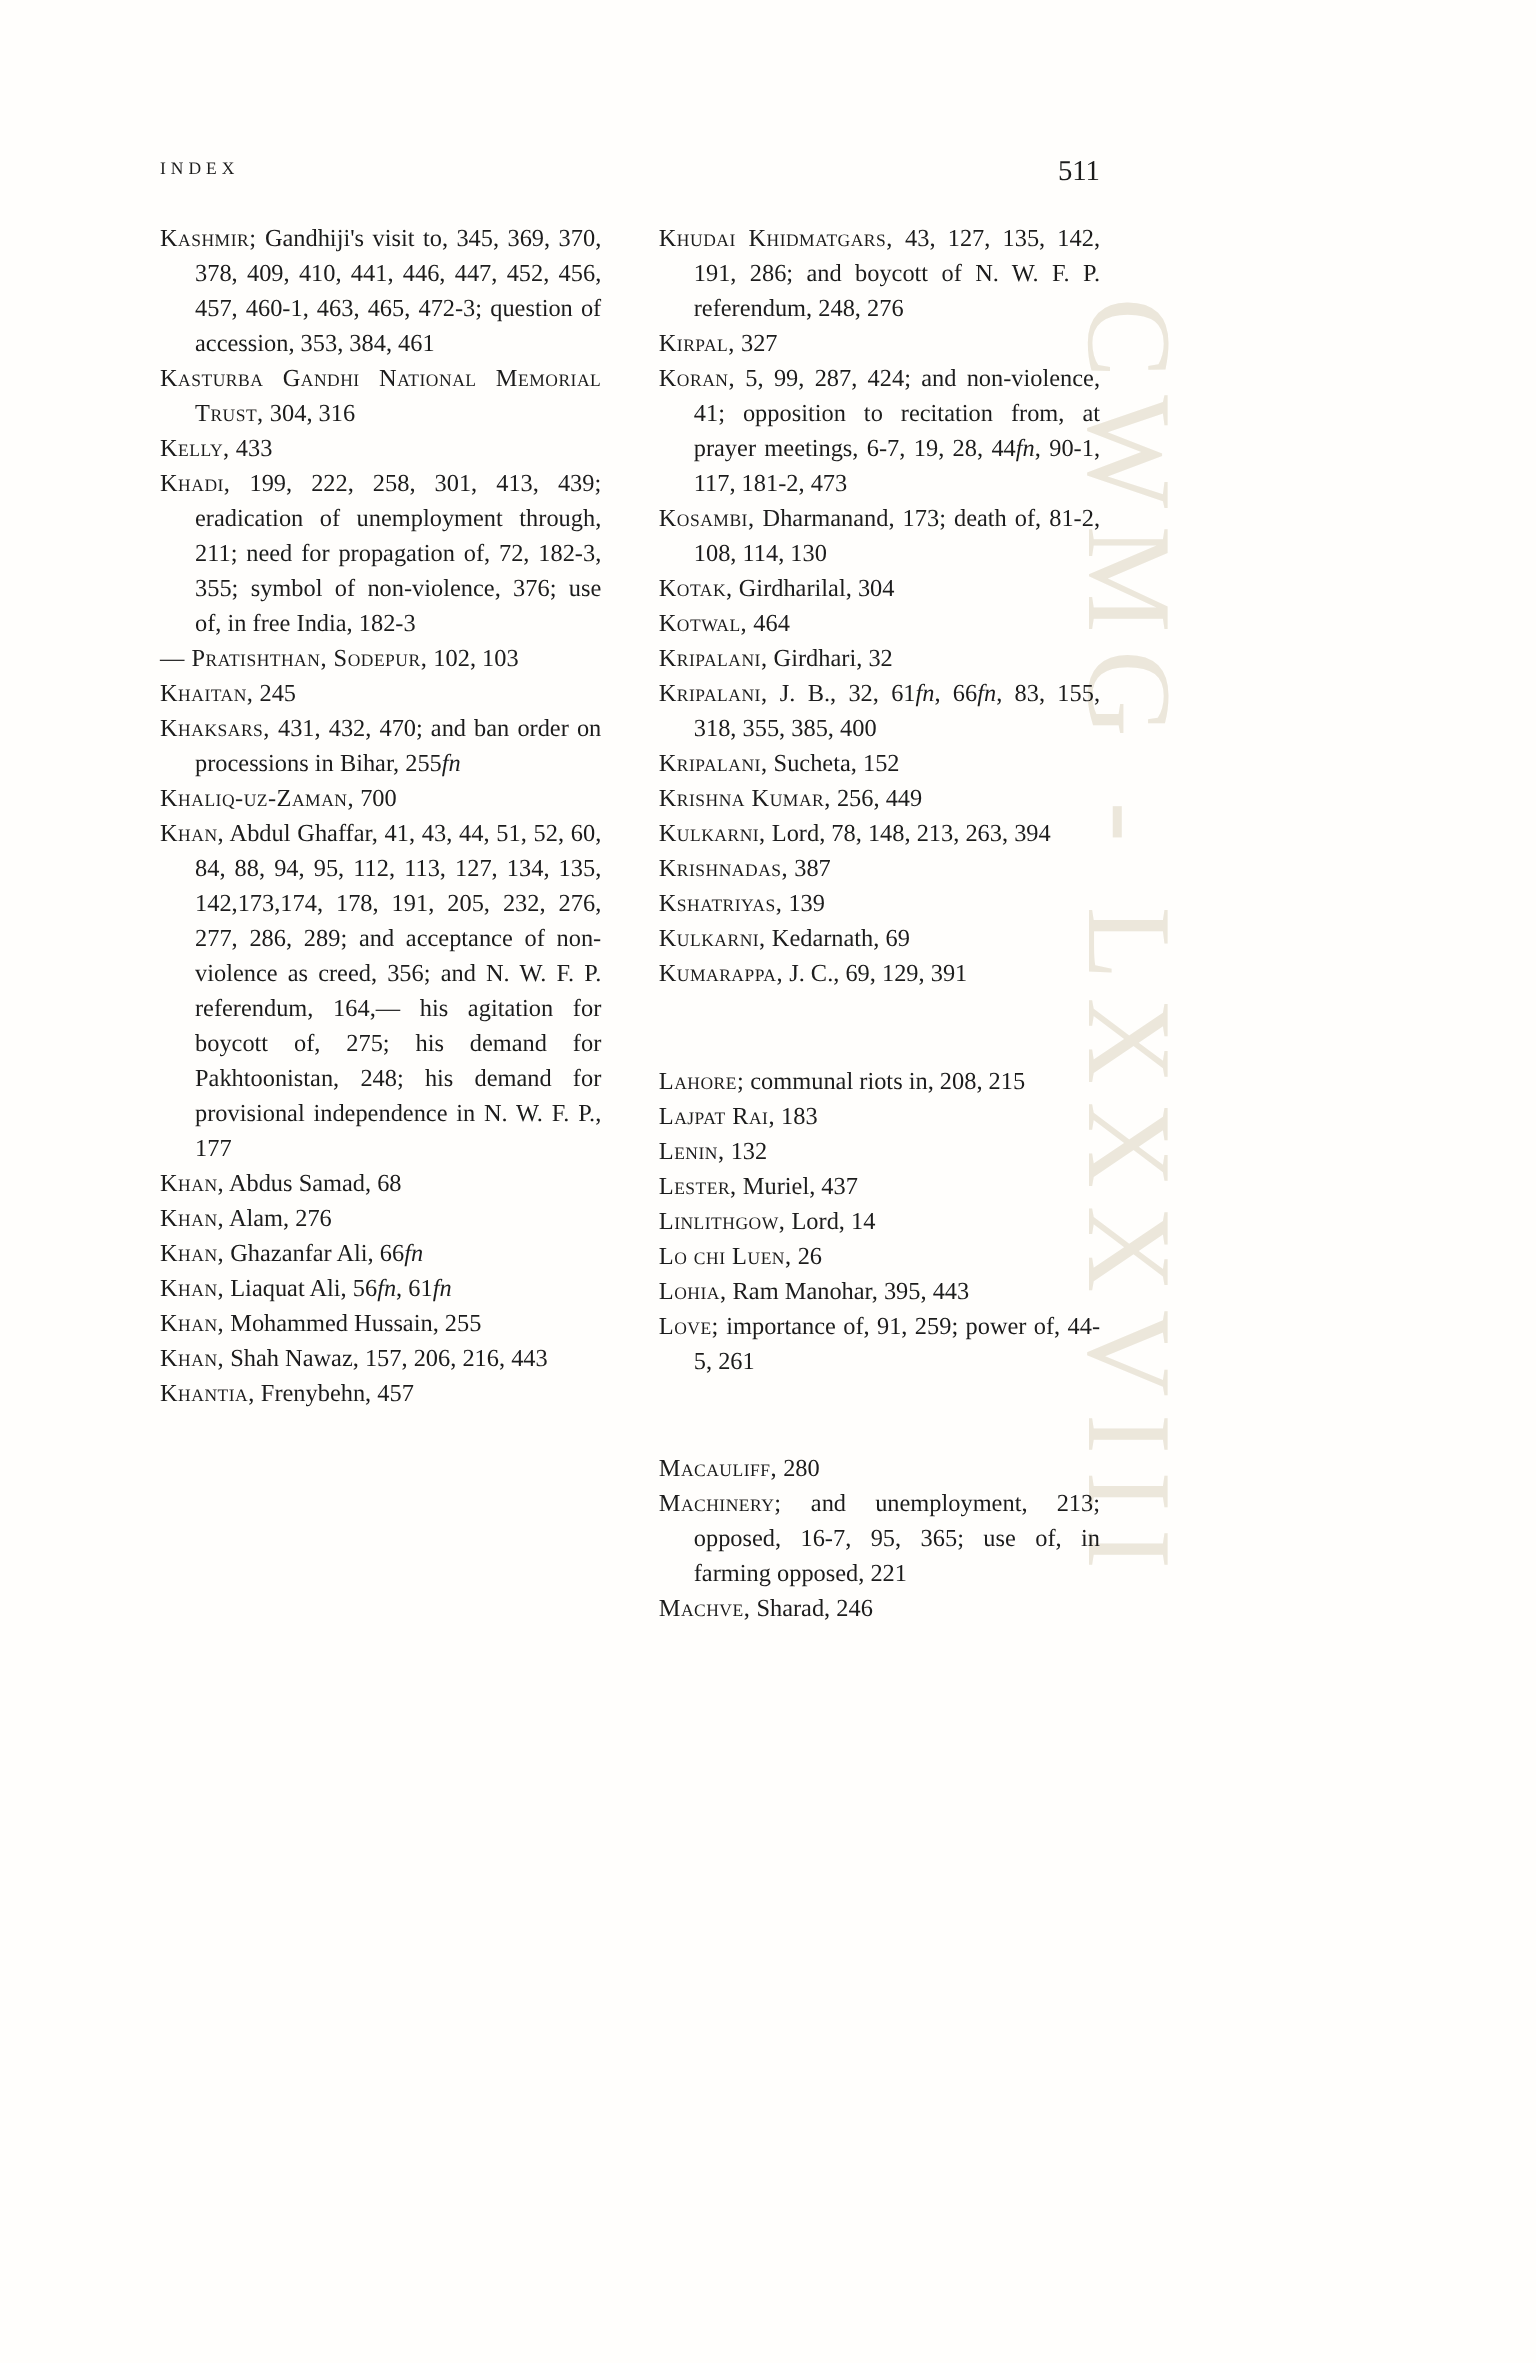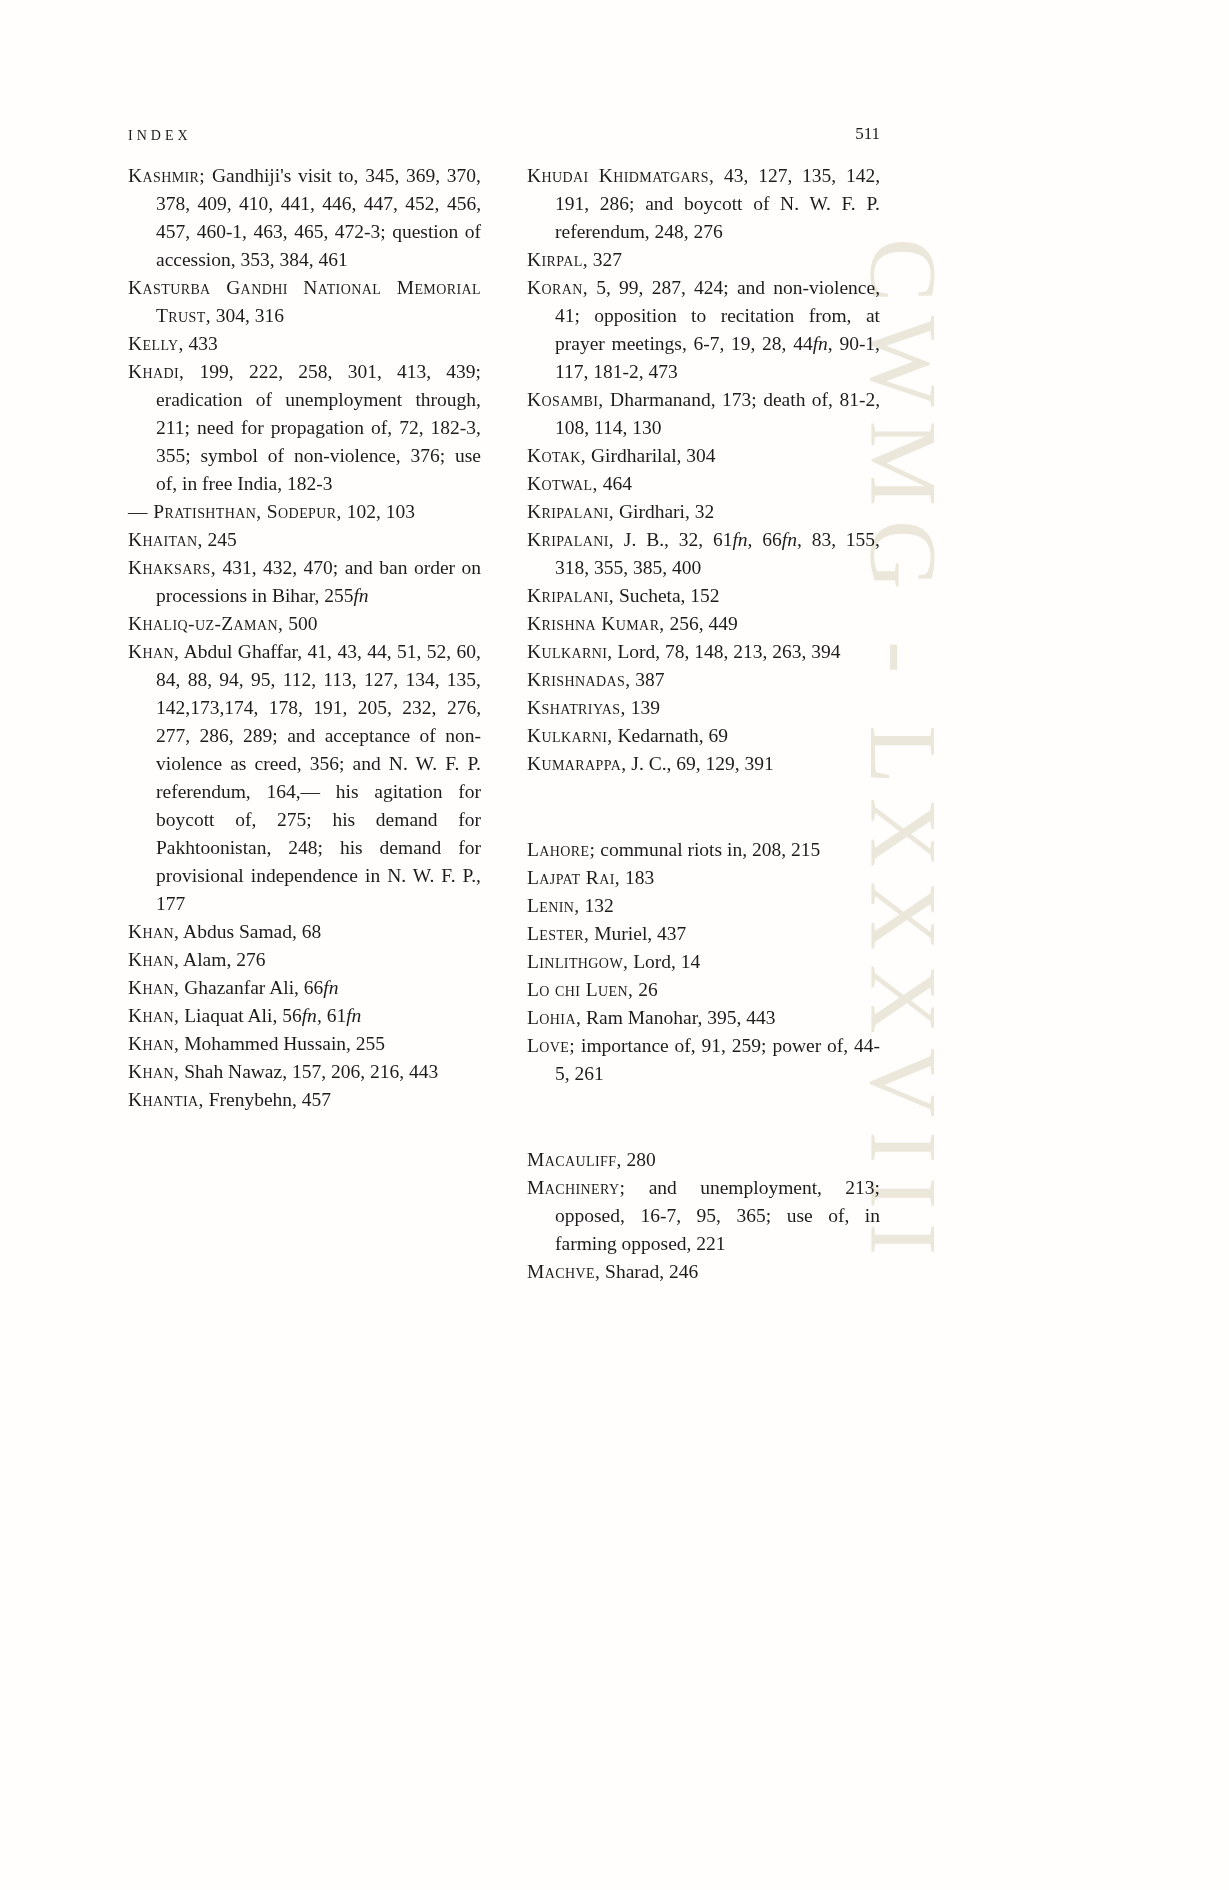--- a/index.html
+++ b/index.html
@@ -46,26 +46,26 @@
     font-size: 14px;
     letter-spacing: 4px;
     font-variant: small-caps;
     text-transform: uppercase;
     margin-top: 24px;
   }
   .page-number {
     position: absolute;
     right: 0;
     top: -4px;
-    font-size: 17px;
+    font-size: 23px;
   }
   .columns {
     display: flex;
     gap: 46px;
-    margin-top: 0;
+    margin-top: 16px;
   }
   .col {
     width: 353px;
   }
   .entry {
     font-size: 19.5px;
     line-height: 28px;
     text-align: justify;
     padding-left: 28px;
     text-indent: -28px;
@@ -98,21 +98,21 @@
 
     <div class="columns">
       <div class="col">
           <div class="entry"><span class="head">Kashmir;</span> <span class="rest">Gandhiji's visit to, 345, 369, 370, 378, 409, 410, 441, 446, 447, 452, 456, 457, 460-1, 463, 465, 472-3; question of accession, 353, 384, 461</span></div>
           <div class="entry"><span class="head">Kasturba Gandhi National Memorial Trust,</span> <span class="rest">304, 316</span></div>
           <div class="entry"><span class="head">Kelly,</span> <span class="rest">433</span></div>
           <div class="entry"><span class="head">Khadi,</span> <span class="rest">199, 222, 258, 301, 413, 439; eradication of unemployment through, 211; need for propagation of, 72, 182-3, 355; symbol of non-violence, 376; use of, in free India, 182-3</span></div>
           <div class="entry"><span class="head">— Pratishthan, Sodepur,</span> <span class="rest">102, 103</span></div>
           <div class="entry"><span class="head">Khaitan,</span> <span class="rest">245</span></div>
           <div class="entry"><span class="head">Khaksars,</span> <span class="rest">431, 432, 470; and ban order on processions in Bihar, 255<i>fn</i></span></div>
-          <div class="entry"><span class="head">Khaliq-uz-Zaman,</span> <span class="rest">500</span></div>
+          <div class="entry"><span class="head">Khaliq-uz-Zaman,</span> <span class="rest">700</span></div>
           <div class="entry"><span class="head">Khan,</span> <span class="rest">Abdul Ghaffar, 41, 43, 44, 51, 52, 60, 84, 88, 94, 95, 112, 113, 127, 134, 135, 142,173,174, 178, 191, 205, 232, 276, 277, 286, 289; and acceptance of non-violence as creed, 356; and N. W. F. P. referendum, 164,— his agitation for boycott of, 275; his demand for Pakhtoonistan, 248; his demand for provisional independence in N. W. F. P., 177</span></div>
           <div class="entry"><span class="head">Khan,</span> <span class="rest">Abdus Samad, 68</span></div>
           <div class="entry"><span class="head">Khan,</span> <span class="rest">Alam, 276</span></div>
           <div class="entry"><span class="head">Khan,</span> <span class="rest">Ghazanfar Ali, 66<i>fn</i></span></div>
           <div class="entry"><span class="head">Khan,</span> <span class="rest">Liaquat Ali, 56<i>fn</i>, 61<i>fn</i></span></div>
           <div class="entry"><span class="head">Khan,</span> <span class="rest">Mohammed Hussain, 255</span></div>
           <div class="entry"><span class="head">Khan,</span> <span class="rest">Shah Nawaz, 157, 206, 216, 443</span></div>
           <div class="entry"><span class="head">Khantia,</span> <span class="rest">Frenybehn, 457</span></div>
         </div>
       <div class="col">

